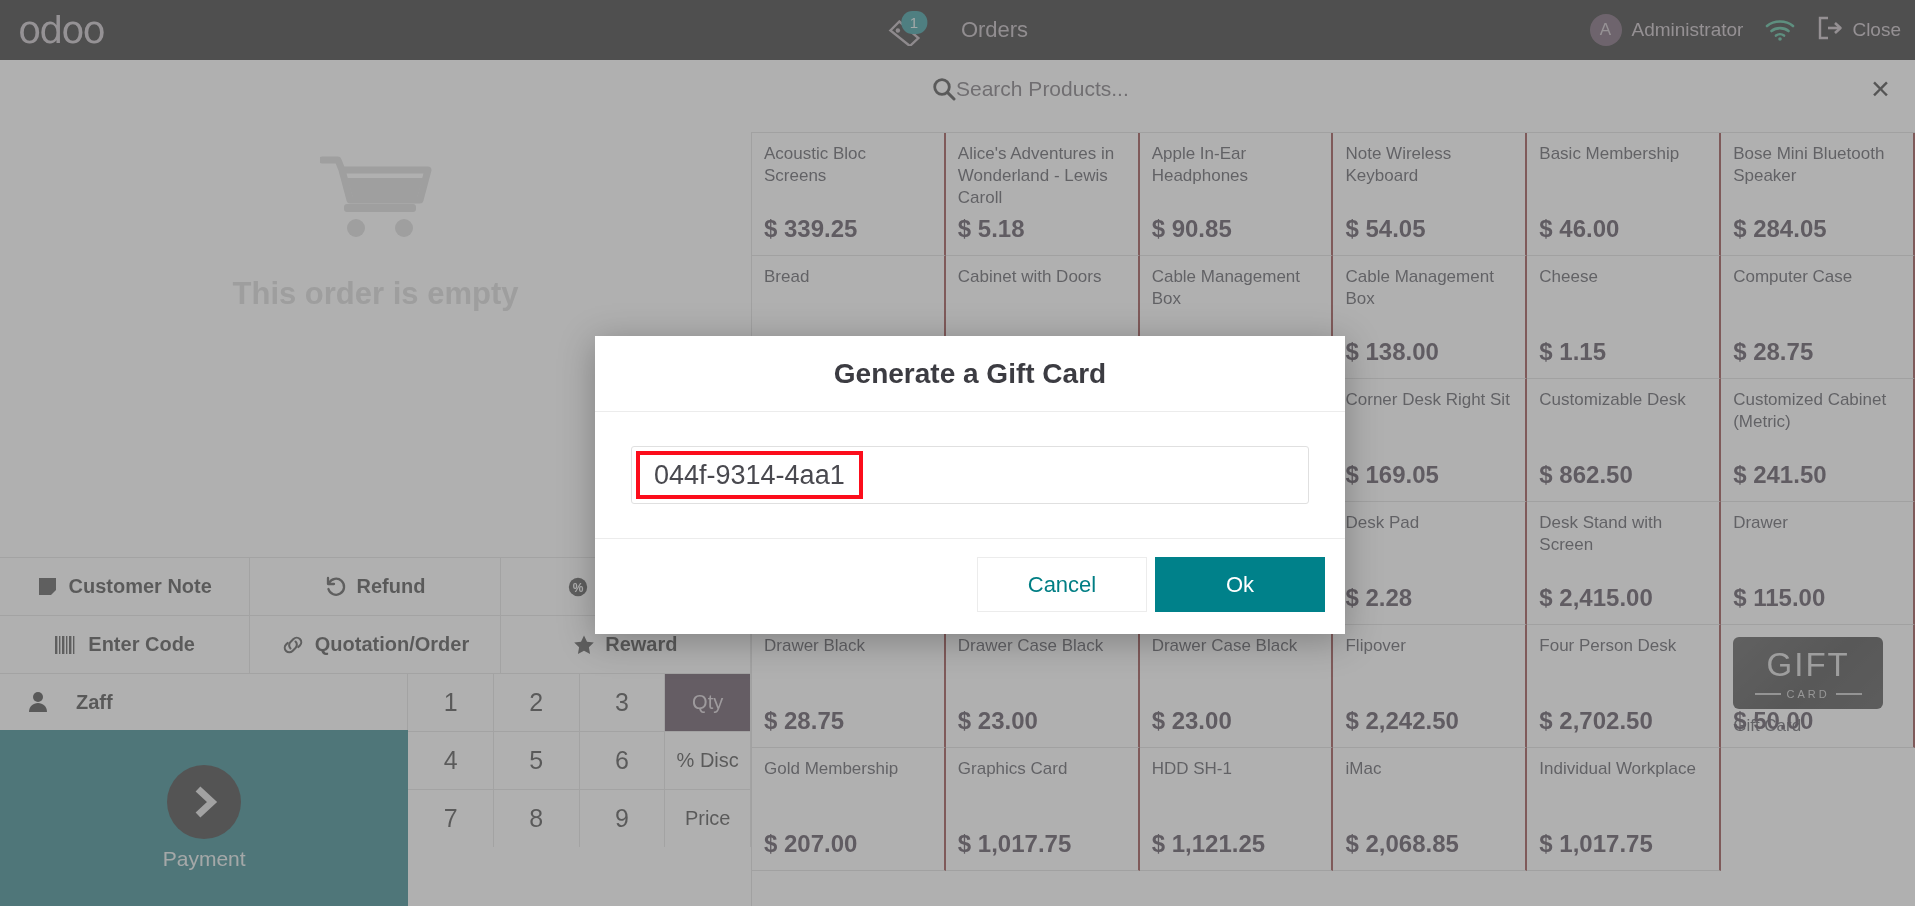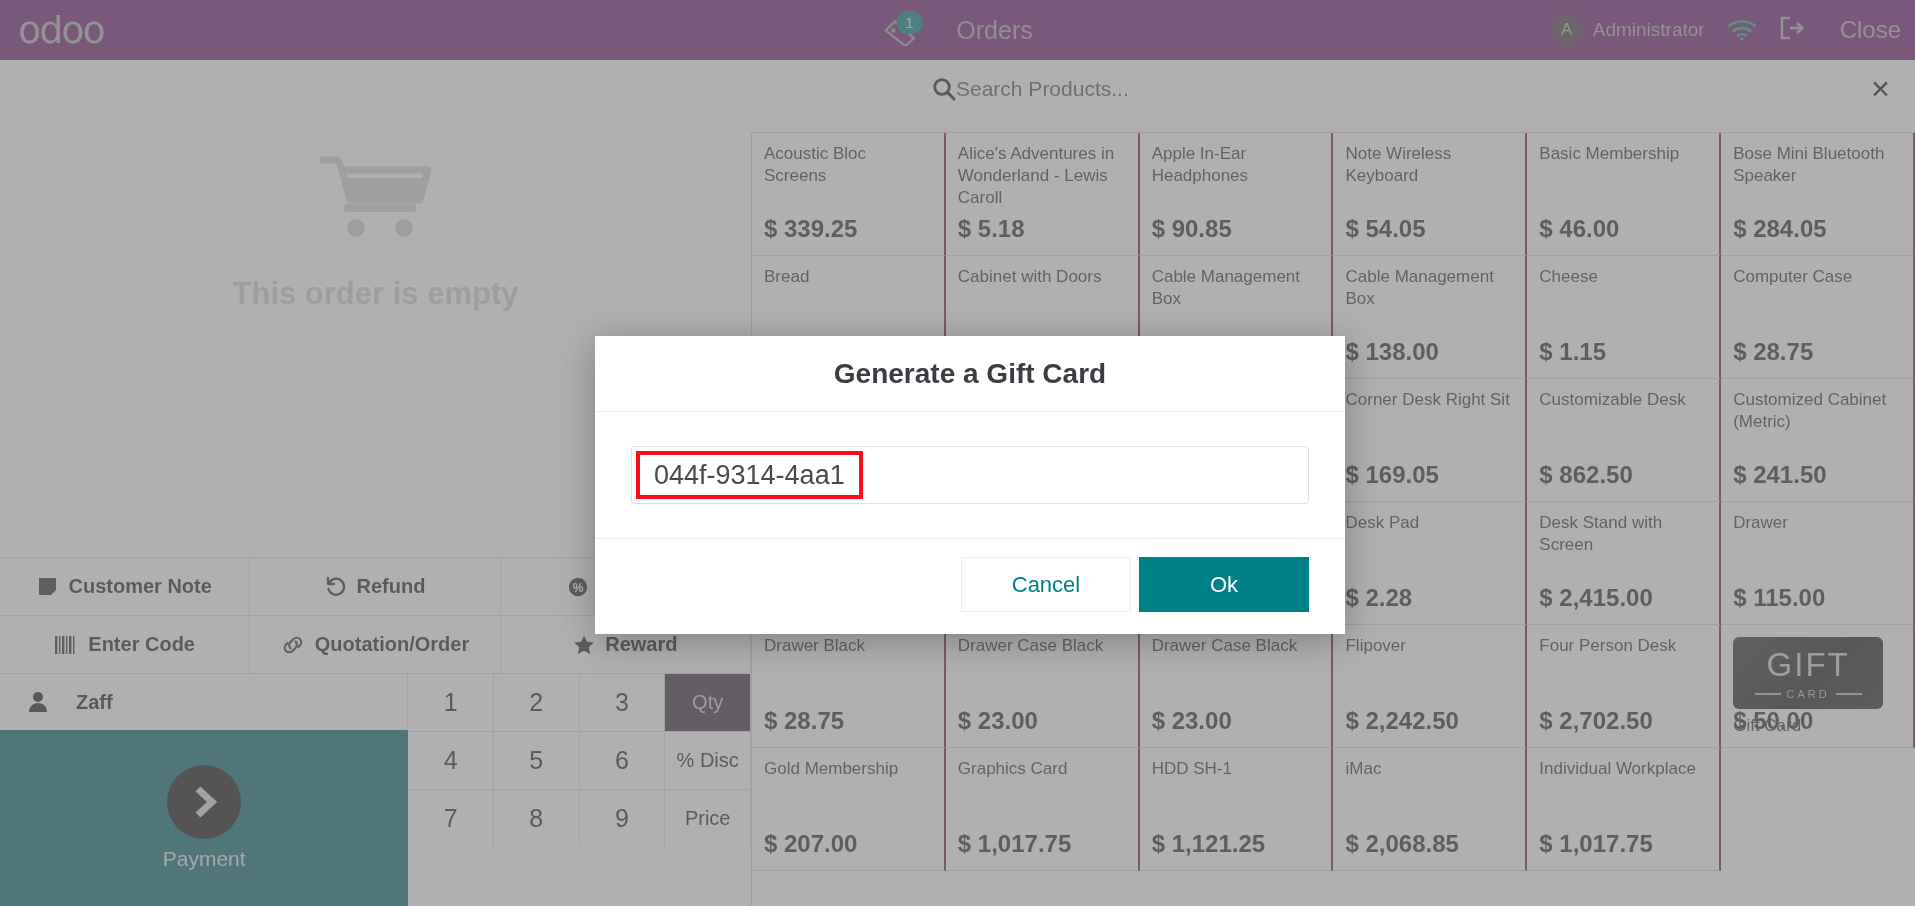--- a/index.html
+++ b/index.html
@@ -15,21 +15,21 @@
   .pos-root { position: absolute; inset: 0; }
   .dim-veil {
     position: absolute; inset: 0;
     background: rgba(128,128,128,0.62);
     z-index: 40;
   }
 
   
   .topbar {
     position: absolute; top: 0; left: 0; width: 1915px; height: 60px;
-    background: #701a75;
+    background: #000000;
     display: flex; align-items: center;
     color: #c9c1c6;
     padding-left: 40px;
   }
   .brand {
     position: absolute; left: 18px; top: 50%; transform: translateY(-50%);
     font-size: 38px; letter-spacing: -2px; color: #b9b0b7;
     font-family: "DejaVu Sans", sans-serif; font-weight: 400;
   }
   .orders-btn {
@@ -39,34 +39,34 @@
   }
   .ticket-wrap { position: relative; width: 40px; height: 34px; }
   .ticket-icon { position: absolute; left: 0; top: 7px; color: #a79ba3; }
   .order-badge {
     position: absolute; left: 14px; top: -2px;
     background: #017e84; color: #d8e9e9;
     border-radius: 11px; min-width: 26px; height: 23px;
     font-size: 15px; line-height: 23px; text-align: center;
     padding: 0 6px; font-weight: 400;
   }
-  .orders-label { font-size: 25px; color: #ada3aa; margin-left: 25px; }
+  .orders-label { font-size: 22px; color: #ada3aa; margin-left: 25px; }
 
   .topright { position: absolute; right: 14px; top: 0; height: 60px;
               display: flex; align-items: center; gap: 22px; }
   .avatar {
     width: 32px; height: 32px; border-radius: 50%;
     background: #53394f; color: #bbb0b9;
     font-size: 17px; display: flex; align-items: center; justify-content: center;
   }
   .user-chunk { display: flex; align-items: center; gap: 10px; cursor: pointer; }
   .user-name { font-size: 19px; color: #b7acb4; }
   .wifi-icon { color: #28a87f; display: flex; align-items: center; }
   .close-chunk { display: flex; align-items: center; gap: 9px; cursor: pointer; }
-  .close-label { font-size: 24px; color: #b7acb4; margin-left: 26px; }
+  .close-label { font-size: 19px; color: #b7acb4; }
 
   
   .left-panel {
     position: absolute; left: 0; top: 60px; width: 751px; height: 846px;
     background: #ffffff; display: flex; flex-direction: column;
   }
   .order-empty {
     flex: 1 1 auto;
     display: flex; flex-direction: column; align-items: center; justify-content: center;
     padding-bottom: 150px;
@@ -177,21 +177,21 @@
   .field-shell {
     width: 100%; height: 58px; border: 1px solid #e0e0e0; border-radius: 3px;
     display: flex; align-items: center; background: #fff;
   }
   .field-hl {
     border: 4px solid #fc0d1b; height: 48px; margin-left: 4px;
     display: flex; align-items: center; padding: 0 14px;
   }
   .field-value { font-size: 27px; color: #49494f; }
   .modal-foot {
-    padding: 18px 36px 22px 20px; display: flex; justify-content: flex-end; gap: 8px;
+    padding: 18px 20px 22px 20px; display: flex; justify-content: flex-end; gap: 8px;
   }
   .btn {
     min-width: 170px; height: 55px; font-size: 22px; cursor: pointer;
     display: flex; align-items: center; justify-content: center;
     font-family: "Liberation Sans", sans-serif;
   }
   .btn-cancel { background: #fff; color: #017e84; border: 1px solid #ececec; }
   .btn-ok { background: #00818a; color: #ffffff; border: 1px solid #00818a; }
 </style>
 </head>

